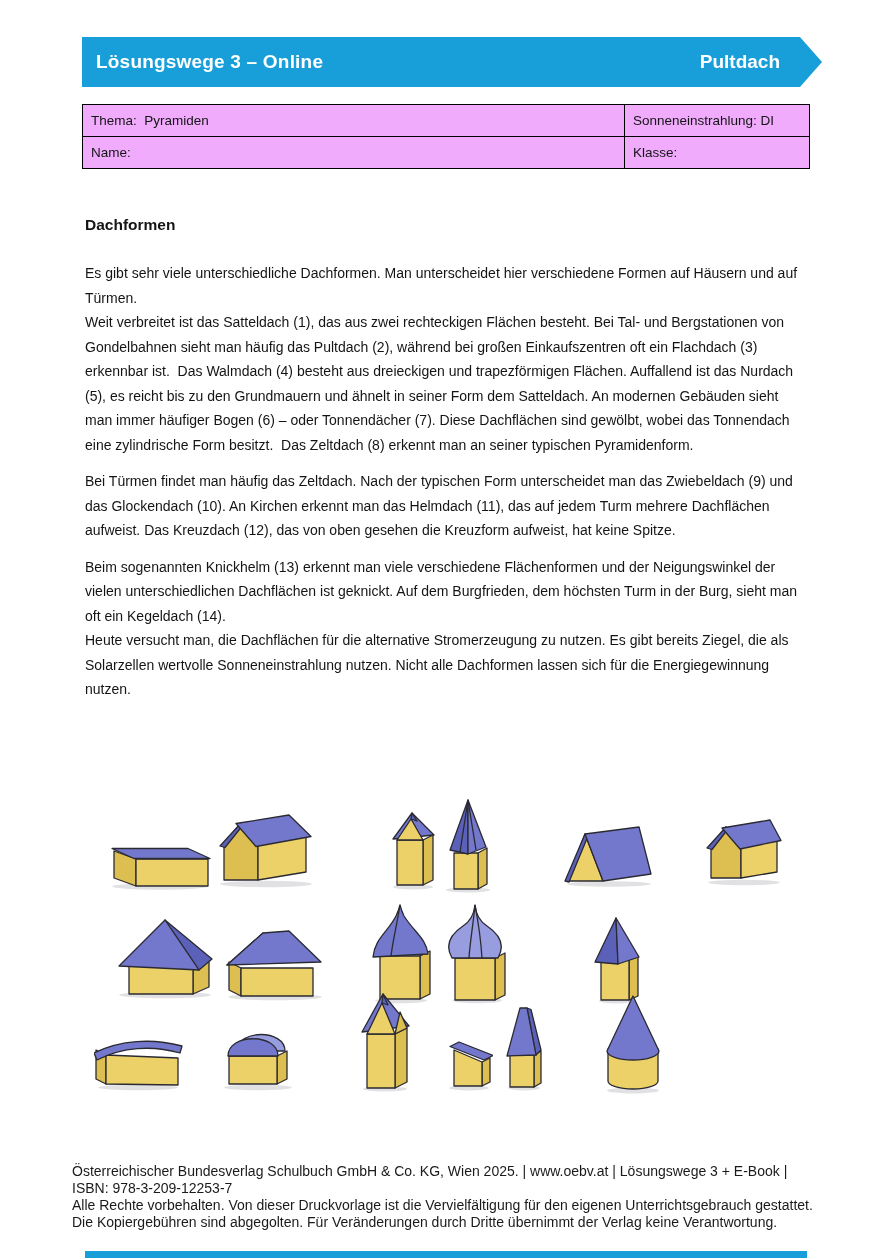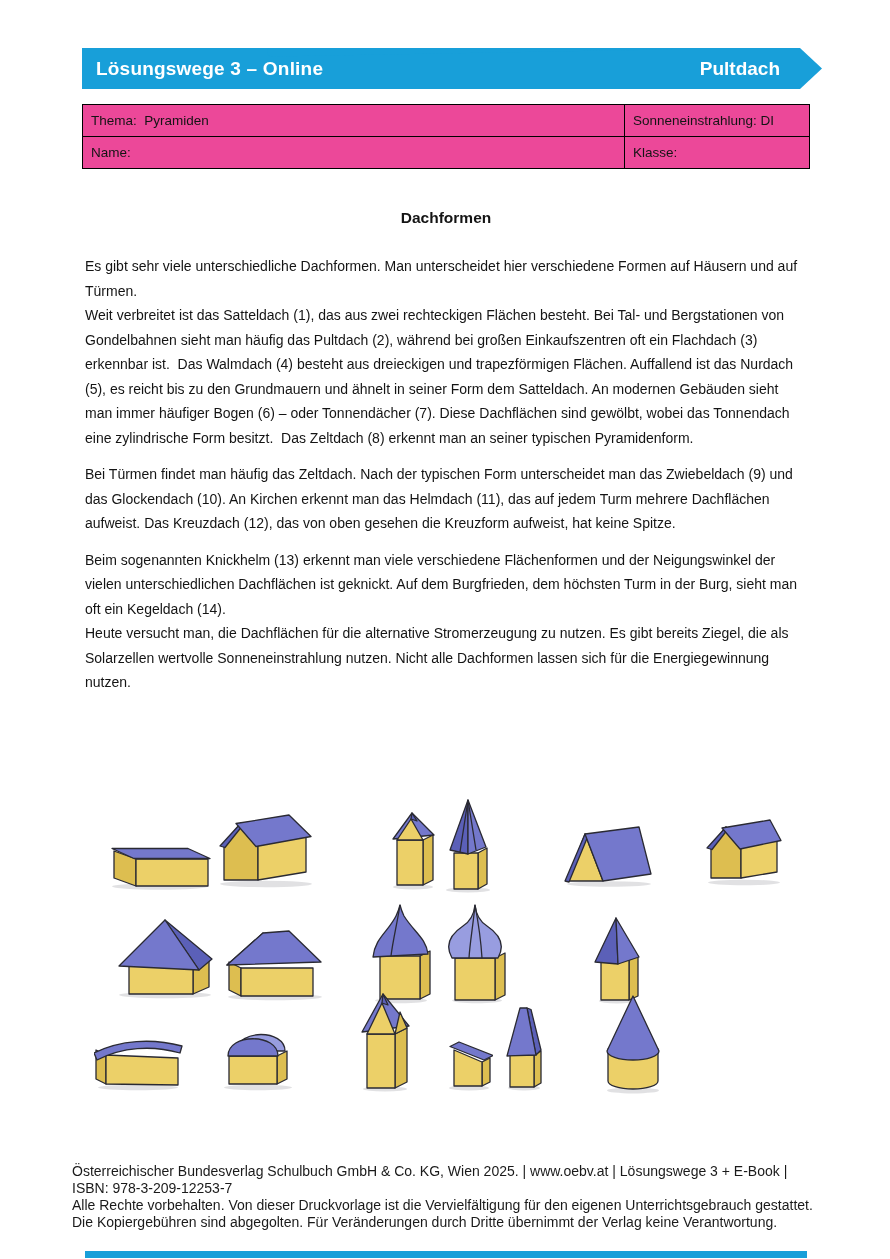--- a/index.html
+++ b/index.html
@@ -3,35 +3,35 @@
 <meta charset="utf-8">
 <style>
   :root{
     --accent:#189fd9; --roof:#7478cc; --roof-light:#989de0; --roof-dark:#5b60b8;
     --wall:#ecd068; --wall-side:#ddbe50; --outline:#2a2a33; --ink:#141414;
   }
   html,body{margin:0;padding:0;background:#9a9a9a;}
   .page{position:relative;width:890px;height:1259px;background:#ffffff;margin:0 auto;
         font-family:"Liberation Sans",sans-serif;color:var(--ink);overflow:hidden;}
   
-  .banner{position:absolute;left:82px;top:48px;width:740px;height:41px;background:var(--accent);
+  .banner{position:absolute;left:82px;top:37px;width:740px;height:50px;background:var(--accent);
           clip-path:polygon(0 0, calc(100% - 22px) 0, 100% 50%, calc(100% - 22px) 100%, 0 100%);
           display:flex;align-items:center;justify-content:space-between;gap:36px;}
   .banner-flare{position:absolute;left:25%;top:-4px;width:55%;height:9px;background:var(--accent);
           transform:rotate(-1deg);border-radius:5px;}
   .banner .ttl{font-size:19px;font-weight:bold;color:#fff;padding-left:14px;letter-spacing:.2px;}
   .banner .badge{font-size:19px;font-weight:bold;color:#fff;padding-right:42px;}
   
   .info{position:absolute;left:82px;top:104px;width:728px;border-collapse:collapse;}
   .info td{border:1px solid #000;height:31px;font-size:13.5px;padding:0 0 0 8px;
-           vertical-align:middle;white-space:pre-wrap;background:#ec4899;}
+           vertical-align:middle;white-space:pre-wrap;background:#f0abfc;}
   .info td.c1{width:550px;} .info td.c2{width:178px;}
   
   .content{position:absolute;left:85px;top:200px;width:722px;}
-  .doc-title{font-size:15.5px;font-weight:bold;text-align:center;margin:9px 0 27px 0;}
+  .doc-title{font-size:15.5px;font-weight:bold;text-align:left;margin:16px 0 27px 0;}
   .para{font-size:14px;line-height:24.5px;margin:0 0 12px 0;white-space:pre-wrap;}
   .task-abs{position:absolute;left:85px;top:757px;width:722px;font-size:15.5px;font-weight:bold;}
   
   .sketches{position:absolute;left:85px;top:798px;width:722px;height:300px;}
   .sk{position:absolute;}
   .sk polygon,.sk path{stroke:var(--outline);stroke-width:1.3;stroke-linejoin:round;}
   .w{fill:var(--wall);} .ws{fill:var(--wall-side);} .r{fill:var(--roof);}
   .rl{fill:var(--roof-light);} .rd{fill:var(--roof-dark);}
   .ln{fill:none !important;stroke:var(--outline);stroke-width:.9;}
   .sh{fill:rgba(70,70,80,.16);stroke:none !important;}

